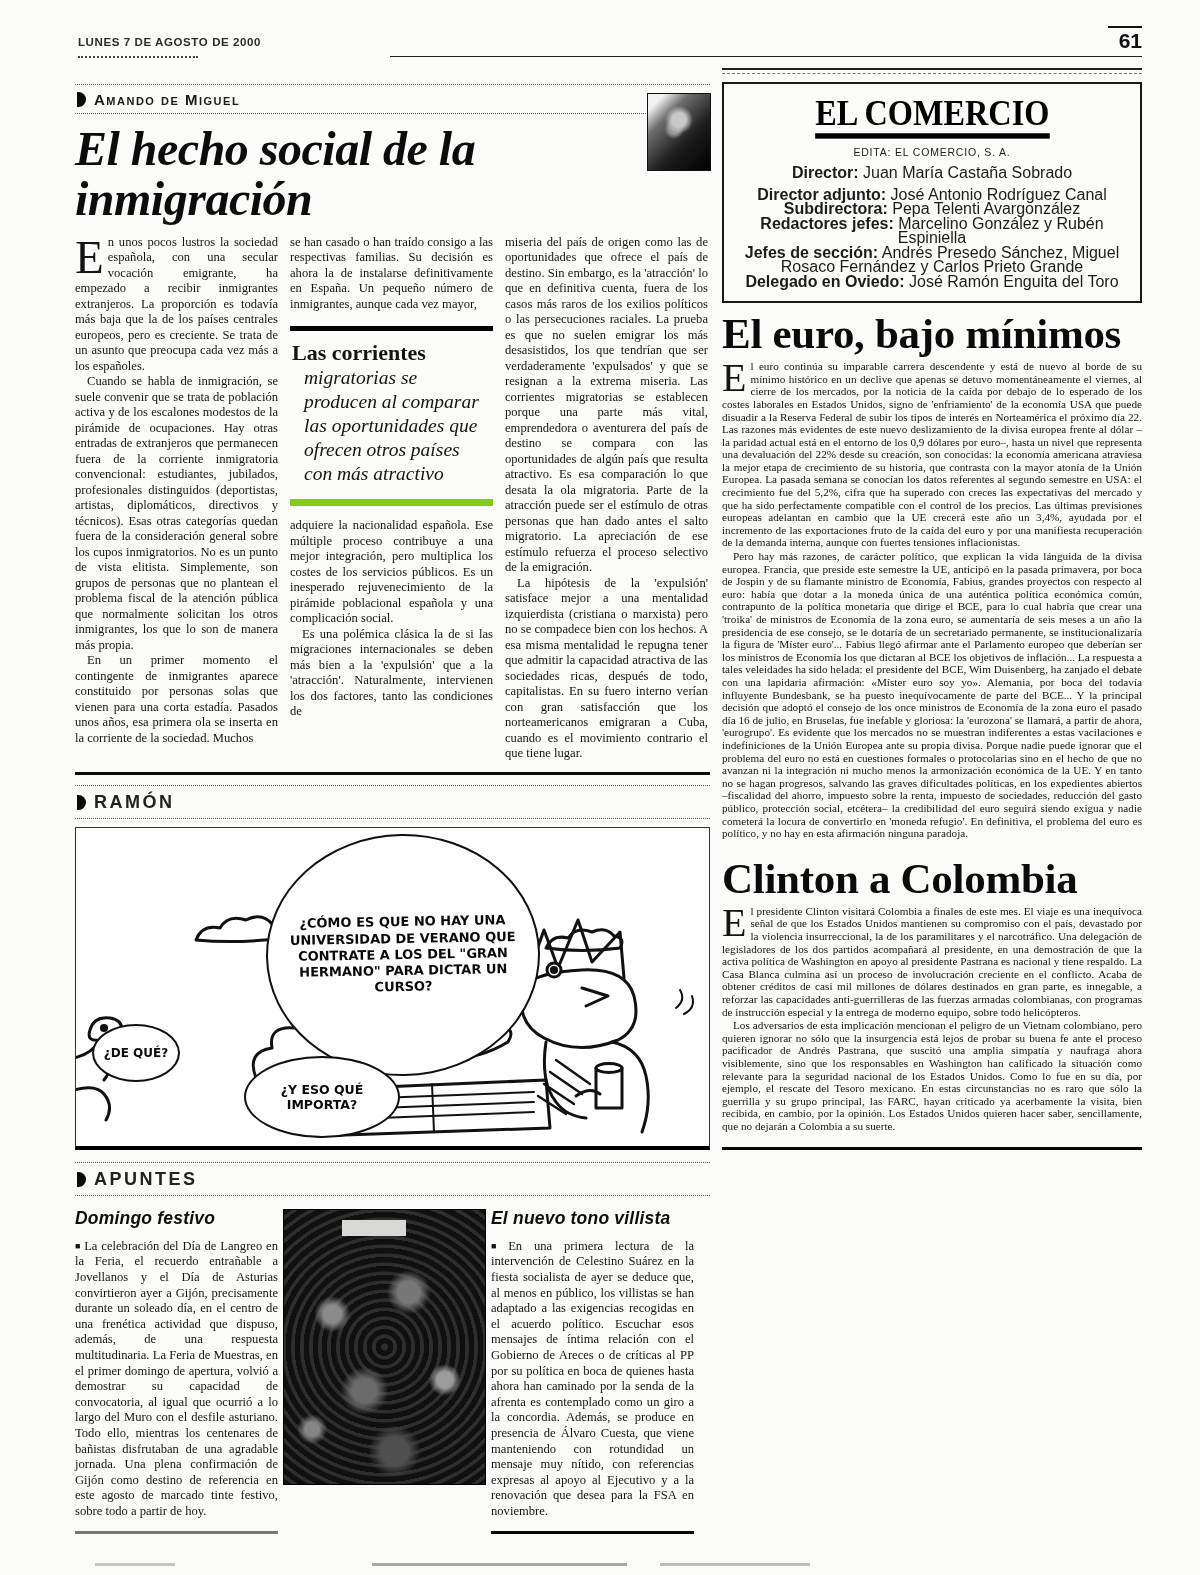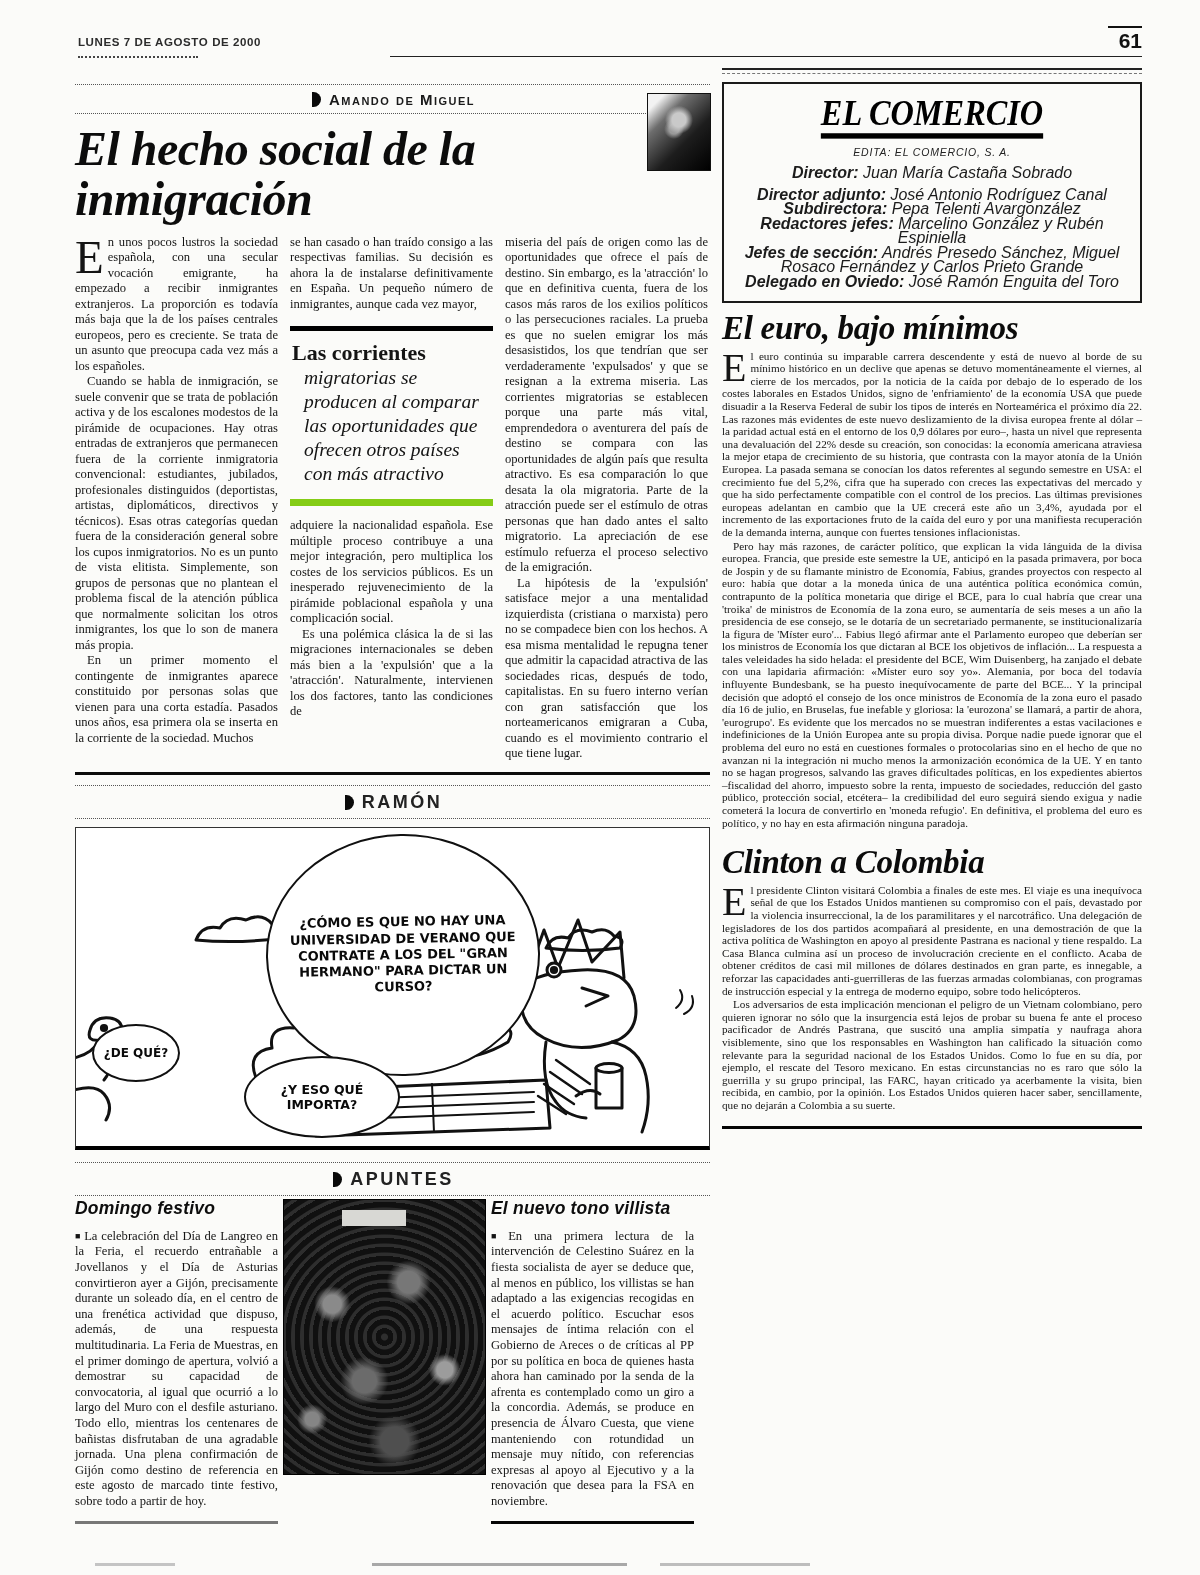--- a/index.html
+++ b/index.html
@@ -13,21 +13,21 @@
   .hdr-date{position:absolute;left:78px;top:36px;font-family:"Liberation Sans",sans-serif;
     font-size:11.5px;font-weight:bold;letter-spacing:.6px;color:#2c2c2c;}
   .hdr-date-rule{position:absolute;left:78px;top:56px;width:120px;border-top:2px dotted #444;}
   .hdr-rule{position:absolute;left:390px;top:56px;width:752px;border-top:1.5px solid #222;}
   .pagenum-wrap{position:absolute;right:58px;top:26px;text-align:right;}
   .pagenum-tick{width:34px;border-top:2.5px solid #111;margin-left:auto;margin-bottom:1px;}
   .pagenum{font-family:"Liberation Sans",sans-serif;font-size:21px;font-weight:bold;color:#111;}
 
   
   .kicker{border-top:1.5px dotted #555;border-bottom:1.5px dotted #555;
-    padding:6px 0 5px 2px;display:flex;align-items:center;gap:8px;justify-content:center;}
+    padding:6px 0 5px 2px;display:flex;align-items:center;gap:8px;}
   .bullet{width:9px;height:15px;background:#0a0a0a;border-radius:0 9px 9px 0;flex:0 0 auto;}
   .kicker .lbl{font-family:"Liberation Sans",sans-serif;font-weight:bold;
     font-variant:small-caps;letter-spacing:1.5px;font-size:15px;color:#1a1a1a;}
   .kicker.big .lbl{font-weight:600;font-variant:normal;font-size:18px;letter-spacing:2.5px;color:#222;}
 
   
   .left{position:absolute;left:75px;top:84px;width:635px;}
   .headline-row{display:flex;align-items:flex-start;margin-top:4px;}
   h1.headline{flex:1;margin:6px 16px 0 0;font-family:"Liberation Serif",serif;font-style:italic;
     font-weight:bold;font-size:48px;line-height:1.05;letter-spacing:-.5px;color:#0c0c0c;}
@@ -55,21 +55,21 @@
   .bubble{position:absolute;background:#fff;border:2.5px solid #101010;border-radius:50%;
     display:flex;align-items:center;justify-content:center;text-align:center;
     font-family:"DejaVu Sans",sans-serif;font-weight:bold;color:#0a0a0a;z-index:3;}
   .bubble.main{left:190px;top:6px;width:234px;height:218px;font-size:13px;line-height:1.25;
     padding:10px 18px;transform:rotate(-1deg);}
   .bubble.s1{left:16px;top:196px;width:84px;height:54px;font-size:12px;}
   .bubble.s2{left:168px;top:228px;width:152px;height:78px;font-size:12.5px;line-height:1.2;}
   .cartoon svg{position:absolute;left:0;top:0;z-index:1;}
 
   
-  .apuntes-grid{display:flex;gap:6px;}
+  .apuntes-grid{display:flex;gap:6px;margin-top:10px;}
   .apunte{width:203px;}
   .apunte h3{margin:2px 0 10px 0;font-family:"Liberation Sans",sans-serif;font-weight:bold;
     font-style:italic;font-size:17.5px;letter-spacing:.2px;color:#0d0d0d;}
   .apunte p{margin:0;font-size:12.6px;line-height:15.6px;text-align:justify;hyphens:auto;}
   .sq{font-size:9px;vertical-align:1px;padding-right:3px;}
   .apuntes-photo{width:201px;height:274px;margin-top:4px;position:relative;flex:0 0 auto;
     background-color:#161616;
     background-image:
       radial-gradient(circle at 24% 38%, #8a8a8a 0 9px, rgba(0,0,0,0) 18px),
       radial-gradient(circle at 62% 30%, #777 0 11px, rgba(0,0,0,0) 22px),
@@ -81,32 +81,32 @@
     outline:1px solid #000;}
   .photo-sign{position:absolute;left:58px;top:10px;width:64px;height:16px;background:#d8d8d4;}
   .apunte .rule-thick{border-top:3.5px solid #050505;margin-top:12px;}
   .apunte .rule-soft{border-top:3px solid #777;margin-top:12px;}
 
   
   .right{position:absolute;left:722px;top:58px;width:420px;}
   .opinion{font-family:"Liberation Sans",sans-serif;font-size:71px;font-weight:500;
     letter-spacing:1px;color:#0a0a0a;text-align:center;line-height:1;}
   .opinion-rule{margin-top:10px;border-top:2px solid #222;border-bottom:1px dashed #777;height:3px;}
-  .masthead{margin-top:8px;border:2px solid #1a1a1a;padding:12px 10px 12px 10px;text-align:center;font-style:italic;}
+  .masthead{margin-top:8px;border:2px solid #1a1a1a;padding:12px 10px 12px 10px;text-align:center;}
   .mast-logo{display:inline-block;font-family:"Liberation Serif",serif;font-weight:bold;
     font-size:34px;letter-spacing:0;transform:scaleY(1.08) scaleX(.95);
     border-bottom:5px solid #000;padding-bottom:2px;line-height:1;color:#000;}
   .mast-edita{margin-top:9px;font-family:"Liberation Sans",sans-serif;font-size:10.5px;
     letter-spacing:.8px;color:#222;}
   .staff{margin-top:8px;font-family:"Liberation Sans",sans-serif;font-size:16px;line-height:14.5px;color:#1c1c1c;}
   .staff p{margin:0;}
   .staff p.first{margin-bottom:7px;}
   .staff b{font-weight:bold;}
-  h2.edhead{margin:8px 0 4px 0;font-family:"Liberation Serif",serif;font-style:italic;
-    font-weight:bold;font-size:33px;letter-spacing:-.3px;color:#0b0b0b;line-height:1.05;}
+  h2.edhead{margin:8px 0 4px 0;font-family:"Liberation Serif",serif;
+    font-weight:bold;font-size:43px;letter-spacing:-.3px;color:#0b0b0b;line-height:1.05;}
   .edbody p{margin:0;font-size:11.2px;line-height:12.6px;text-align:justify;hyphens:auto;-webkit-hyphens:auto;}
   .edbody p.ind{text-indent:11px;margin-top:1px;}
   .dc2{float:left;font-size:40px;line-height:33px;padding:1px 4px 0 0;}
   .right .rule-end{border-top:3.5px solid #050505;margin-top:14px;width:100%;}
   .right .kicker{margin-top:14px;}
 
   
   .artifact{position:absolute;height:3px;background:#a8a8a8;bottom:9px;}
   .a1{left:372px;width:255px;}
   .a2{left:660px;width:150px;background:#bdbdbd;}

